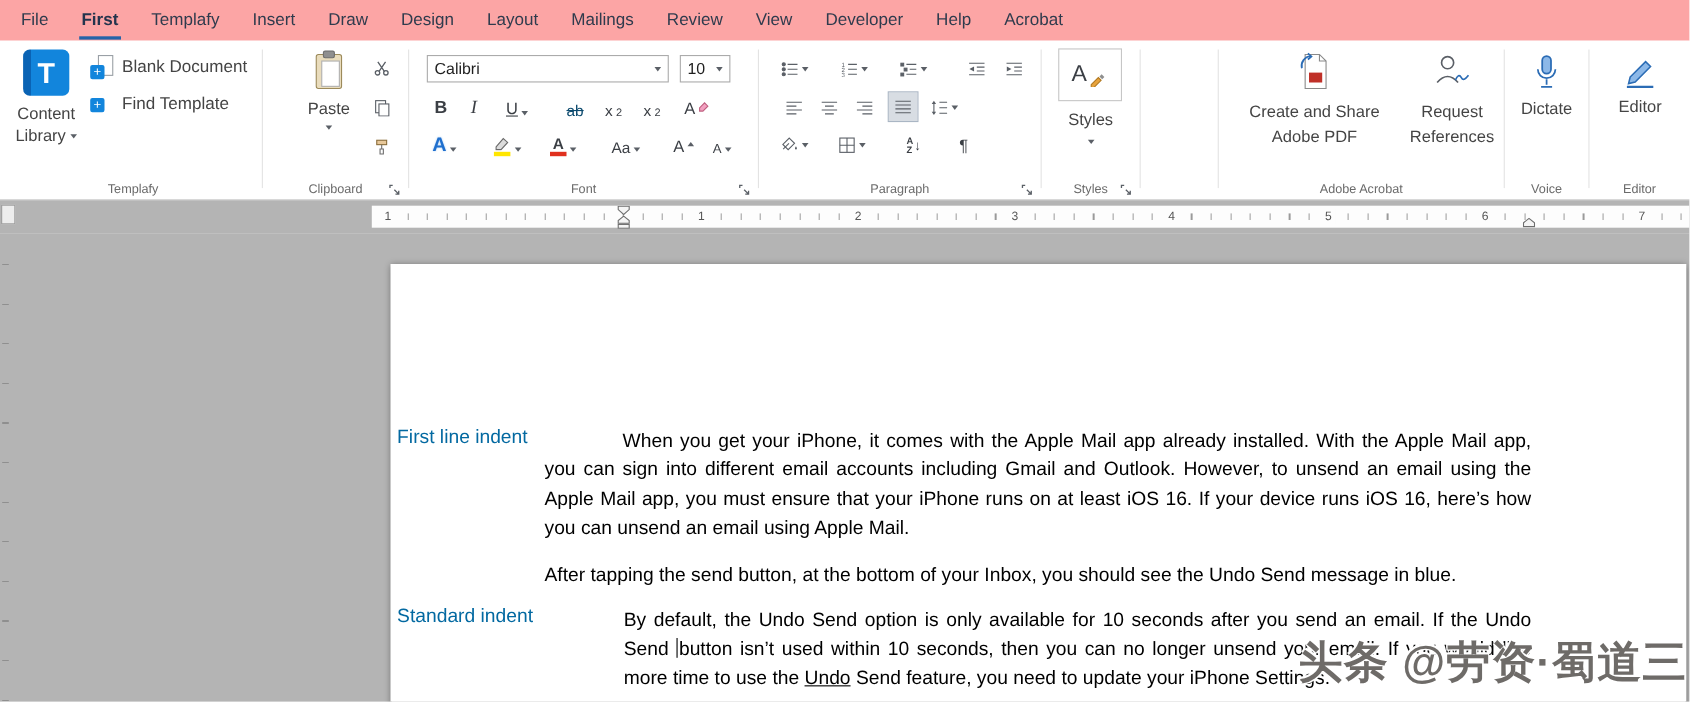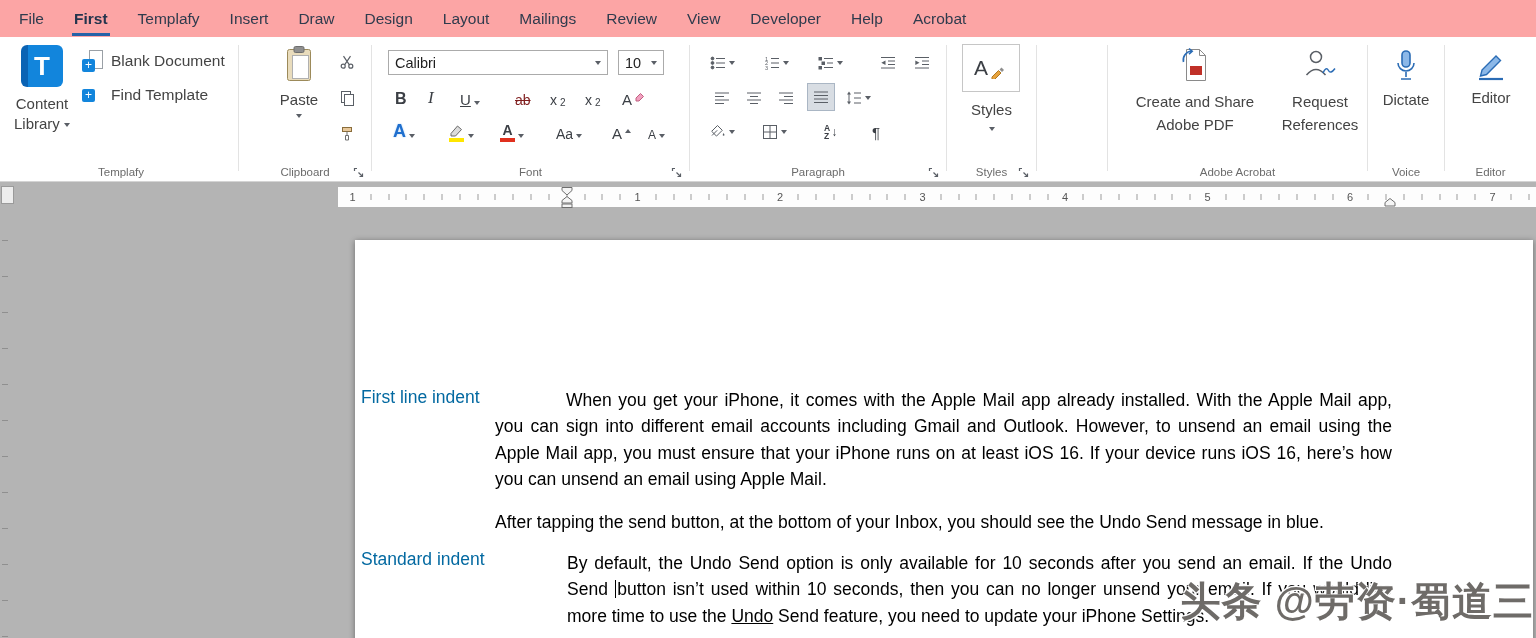--- a/index.html
+++ b/index.html
@@ -29,21 +29,21 @@
 .doc-sheet{position:absolute;right:1px;top:0;width:14px;height:19px;background:#fff;border:1px solid #9aa0a6}
 .plus-badge{position:absolute;left:0;bottom:0;width:13px;height:13px;background:#1285dc;color:#fff;font-size:12px;line-height:13px;text-align:center;border-radius:2px}
 .minibtn{position:absolute;width:26px;height:26px;display:flex;align-items:center;justify-content:center;cursor:pointer}
 .combo{position:absolute;height:25px;border:1px solid #ababab;background:#fff;display:flex;align-items:center;padding:0 6px;font-size:14.5px;color:#1f1f1f;cursor:pointer}
 .combo .chev{margin-left:auto}
 .fbtn{position:absolute;height:26px;display:flex;align-items:flex-end;padding-bottom:3px;gap:3px;cursor:pointer;font-size:15px;color:#3b3f45}
 .fbtn.center{align-items:center;padding-bottom:0}
 .glyph-b{font-weight:800;font-size:16px}
 .glyph-i{font-family:"Liberation Serif",serif;font-style:italic;font-size:17px}
 .glyph-u{text-decoration:underline;font-size:15px}
-.glyph-ab{text-decoration:line-through;font-size:14px;color:#7f1d1d}
+.glyph-ab{text-decoration:line-through;font-size:14px;color:#0c4a6e}
 .effects-a{font-size:18px;font-weight:700;color:#1f6fce;text-shadow:0 0 2px #a9cdf2}
 .stack{display:flex;flex-direction:column;align-items:center;gap:1px}
 .colorbar{width:15px;height:4px}
 .sel{background:#d8dde3;outline:1px solid #aab6c4}
 .sort-ic{display:flex;align-items:center;gap:1px}
 .sort-ic .az{display:flex;flex-direction:column;font-size:8.5px;line-height:8px;font-weight:700;color:#3b3f45}
 .boxbtn{position:absolute;border:1px solid #c6c6c6;background:#fff;display:flex;align-items:center;justify-content:center;cursor:pointer}
 .ctext{position:absolute;width:100%;text-align:center;font-size:15px;color:#444}
 .cchev{position:absolute;width:100%;display:flex;justify-content:center}
 

